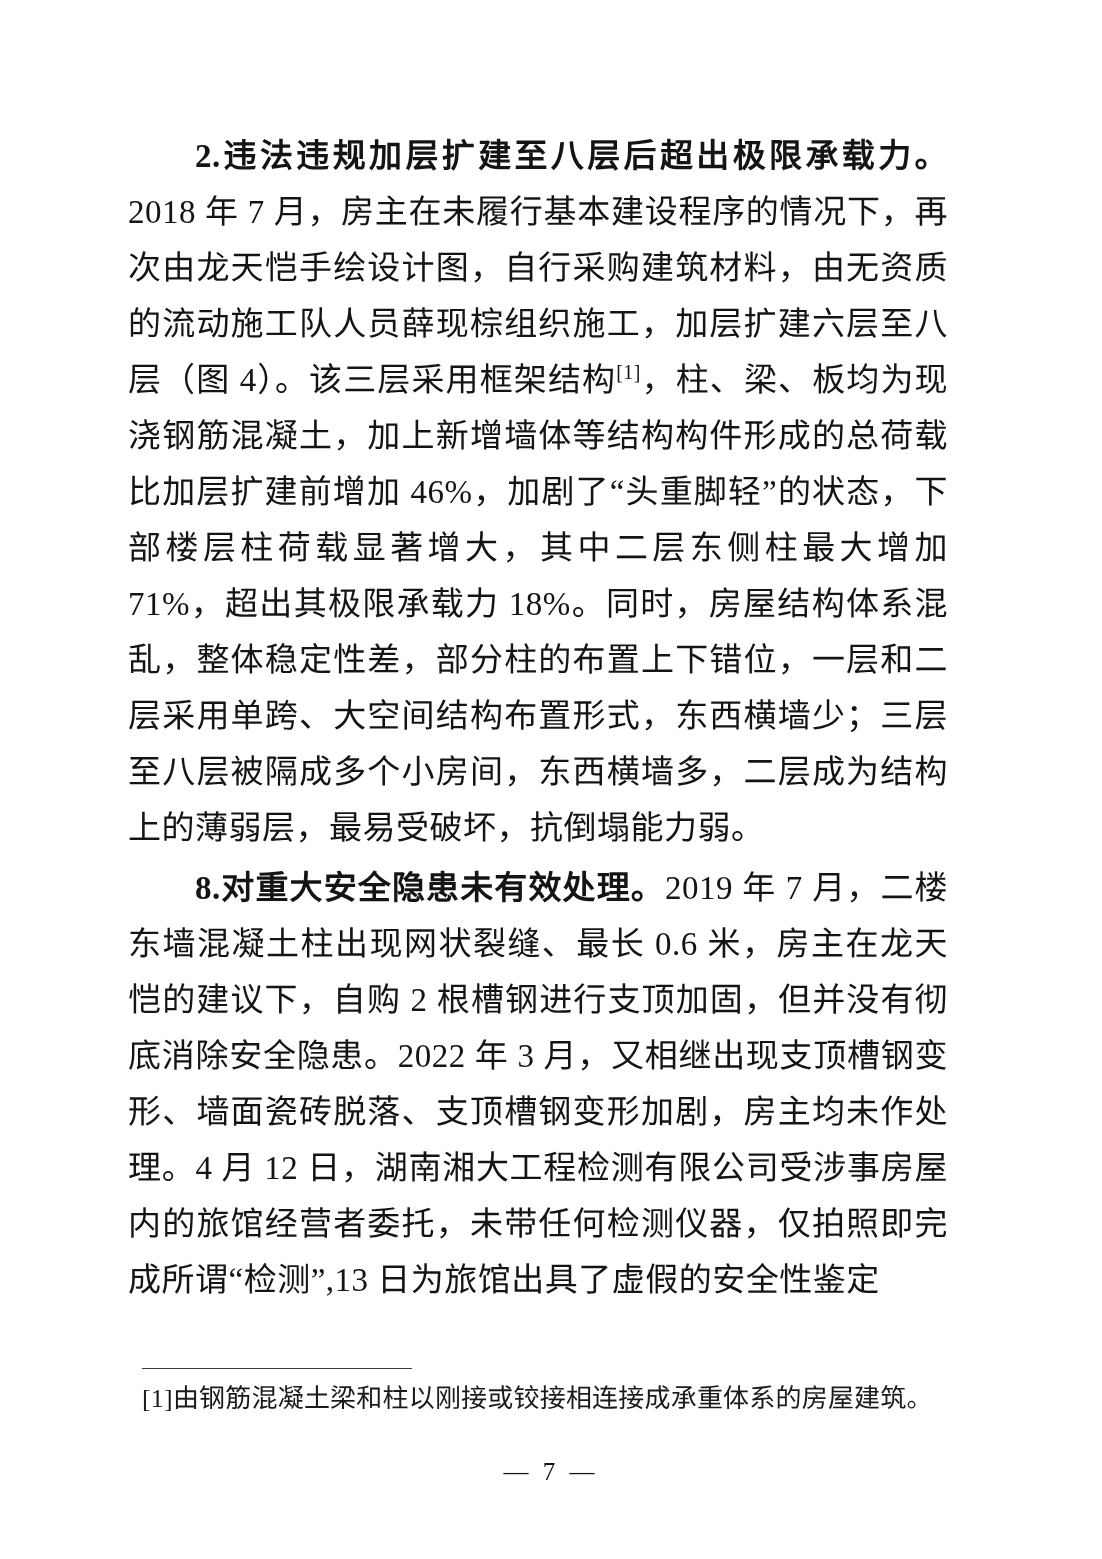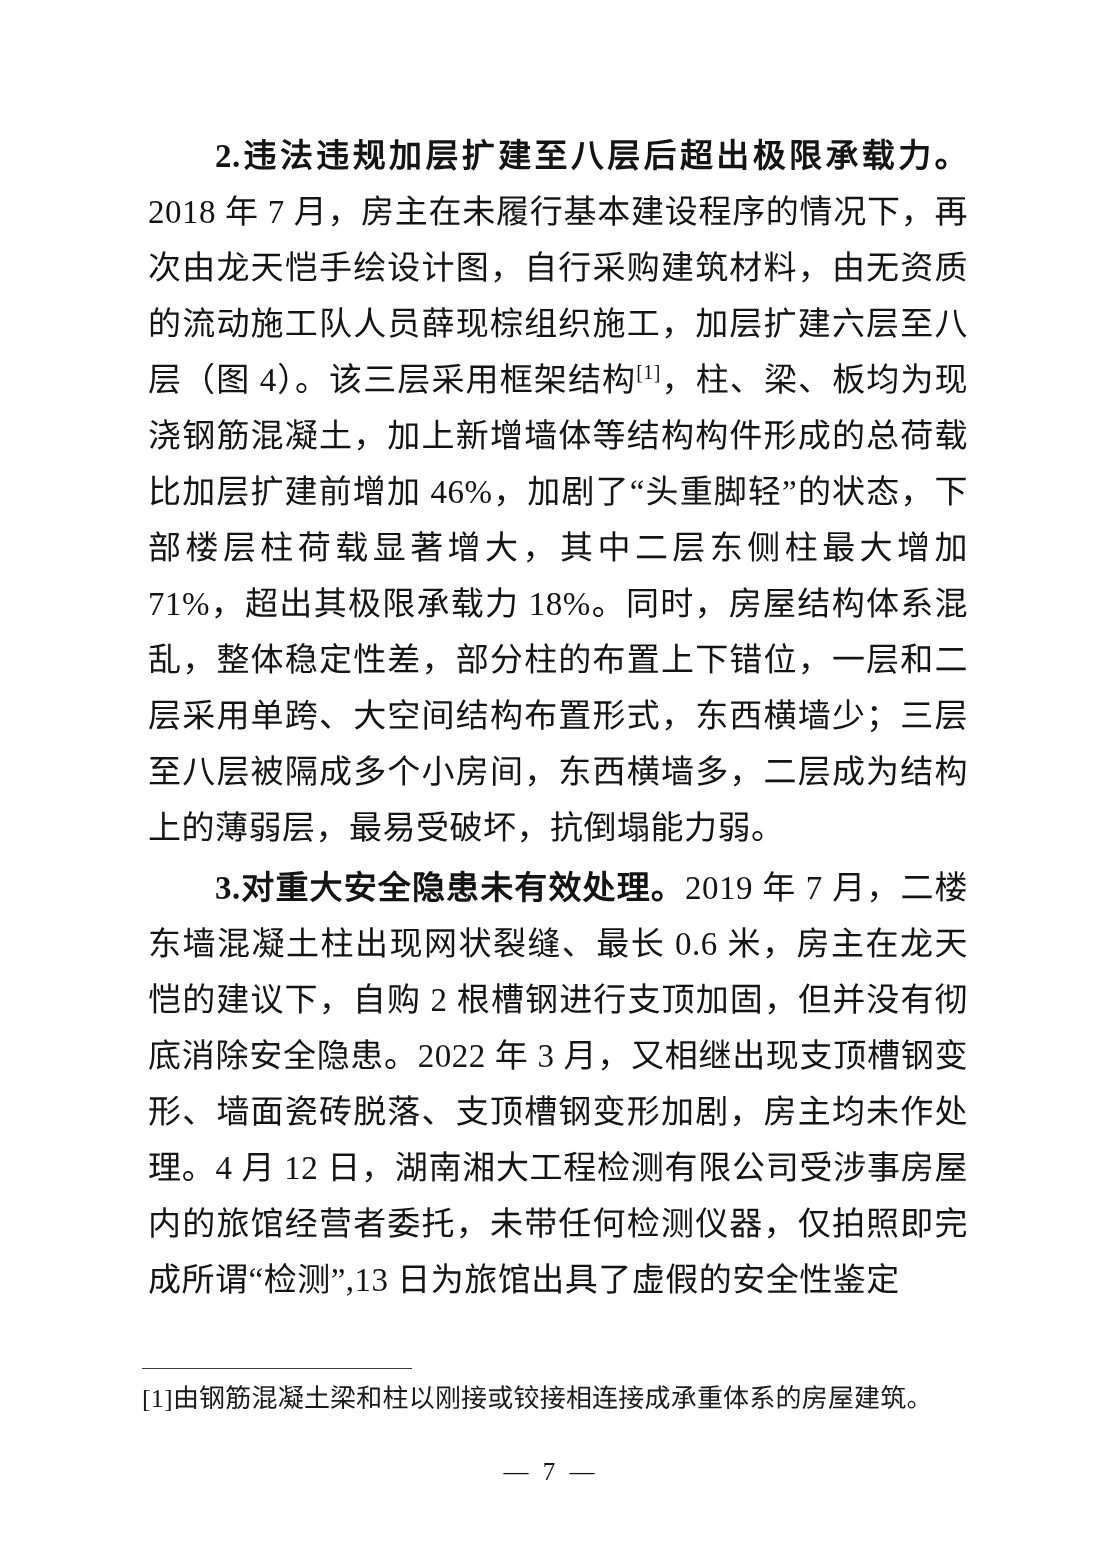--- a/index.html
+++ b/index.html
@@ -12,21 +12,21 @@
     width: 1102px;
     height: 1559px;
     background: #ffffff;
     margin: 0 auto;
     overflow: hidden;
     font-family: "Liberation Serif", "DejaVu Serif", serif;
     color: #141414;
   }
   .content {
     position: absolute;
-    left: 148px;
+    left: 128px;
     top: 128px;
     width: 820px;
   }
   .para {
     font-size: 33px;
     line-height: 56px;
     letter-spacing: 0.5px;
     text-align: justify;
     text-justify: inter-ideograph;
     margin: 0 0 0 0;
@@ -80,21 +80,21 @@
 
 <div class="page">
 
   <div class="content">
 
     <p class="para">
       <span class="indent">  </span><span class="lead">2.违法违规加层扩建至八层后超出极限承载力。</span><span>2018 年 7 月，房主在未履行基本建设程序的情况下，再次由龙天恺手绘设计图，自行采购建筑材料，由无资质的流动施工队人员薛现棕组织施工，加层扩建六层至八层（图 4）。该三层采用框架结构</span><span class="fn-ref">[1]</span><span>，柱、梁、板均为现浇钢筋混凝土，加上新增墙体等结构构件形成的总荷载比加层扩建前增加 46%，加剧了“头重脚轻”的状态，下部楼层柱荷载显著增大，其中二层东侧柱最大增加 71%，超出其极限承载力 18%。同时，房屋结构体系混乱，整体稳定性差，部分柱的布置上下错位，一层和二层采用单跨、大空间结构布置形式，东西横墙少；三层至八层被隔成多个小房间，东西横墙多，二层成为结构上的薄弱层，最易受破坏，抗倒塌能力弱。</span>
     </p>
 
     <p class="para">
-      <span class="indent">  </span><span class="lead">3.对重大安全隐患未有效处理。</span><span>2019 年 7 月，二楼东墙混凝土柱出现网状裂缝、最长 0.6 米，房主在龙天恺的建议下，自购 2 根槽钢进行支顶加固，但并没有彻底消除安全隐患。2022 年 3 月，又相继出现支顶槽钢变形、墙面瓷砖脱落、支顶槽钢变形加剧，房主均未作处理。4 月 12 日，湖南湘大工程检测有限公司受涉事房屋内的旅馆经营者委托，未带任何检测仪器，仅拍照即完成所谓“检测”,13 日为旅馆出具了虚假的安全性鉴定</span>
+      <span class="indent">  </span><span class="lead">8.对重大安全隐患未有效处理。</span><span>2019 年 7 月，二楼东墙混凝土柱出现网状裂缝、最长 0.6 米，房主在龙天恺的建议下，自购 2 根槽钢进行支顶加固，但并没有彻底消除安全隐患。2022 年 3 月，又相继出现支顶槽钢变形、墙面瓷砖脱落、支顶槽钢变形加剧，房主均未作处理。4 月 12 日，湖南湘大工程检测有限公司受涉事房屋内的旅馆经营者委托，未带任何检测仪器，仅拍照即完成所谓“检测”,13 日为旅馆出具了虚假的安全性鉴定</span>
     </p>
 
   </div>
 
   <div class="footnote-area">
     <div class="footnote-rule"></div>
     <div class="footnote-text">[1]由钢筋混凝土梁和柱以刚接或铰接相连接成承重体系的房屋建筑。</div>
   </div>
 
   <div class="page-number">— 7 —</div>

